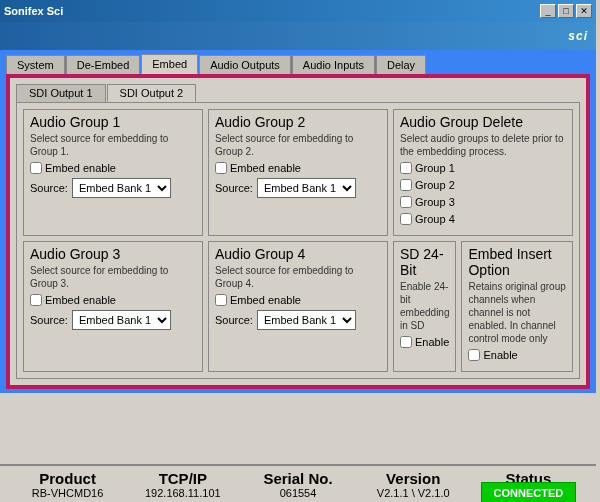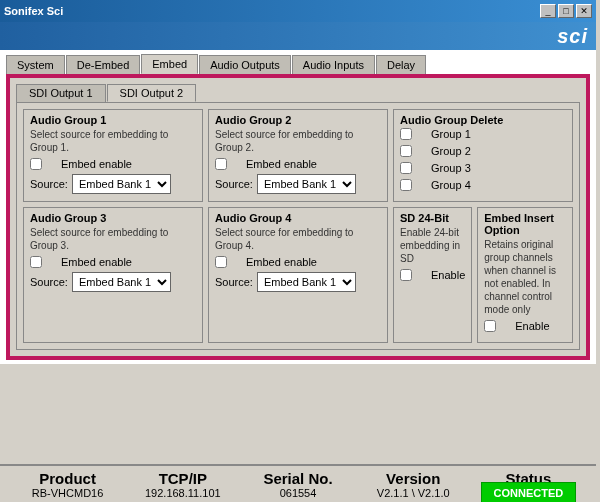--- a/index.html
+++ b/index.html
@@ -54,28 +54,28 @@
       background: linear-gradient(to right, #2060a0, #4090d0);
       height: 28px;
       display: flex;
       align-items: center;
       justify-content: flex-end;
       padding-right: 8px;
     }
     .logo-text {
       color: white;
       font-style: italic;
-      font-size: 20px;
+      font-size: 12px;
       font-weight: bold;
       letter-spacing: 1px;
     }
 
     
     .main-area {
-      background: #ffffff;
+      background: #3b82f6;
       padding: 4px 6px;
     }
 
     
     .tab-bar {
       display: flex;
       gap: 0;
       margin-bottom: 0;
       align-items: flex-end;
     }
@@ -132,35 +132,35 @@
     }
 
     
     .group-box {
       border: 1px solid #888;
       background: #d4d0c8;
       padding: 4px 6px 6px;
       position: relative;
     }
     .group-box-title {
-      font-weight: bold;
-      font-size: 11px;
+      font-weight: normal;
+      font-size: 14px;
       margin-bottom: 2px;
       color: #000;
     }
     .group-box-desc {
       font-size: 10px;
       color: #333;
       margin-bottom: 4px;
       line-height: 1.3;
     }
     .checkbox-row {
       display: flex;
       align-items: flex-end;
-      gap: 19px;
+      gap: 3px;
       margin-bottom: 4px;
     }
     .checkbox-row input[type=checkbox] {
       width: 12px;
       height: 12px;
     }
     .source-row {
       display: flex;
       align-items: center;
       gap: 4px;
@@ -294,20 +294,21 @@
                 <option>Embed Bank 1</option>
                 <option>Embed Bank 2</option>
                 <option>AES Input</option>
                 <option>Analog Input</option>
               </select>
             </div>
           </div>
 
           <div class="group-box">
             <div class="group-box-title">Audio Group Delete</div>
+            <div class="group-box-desc">Select audio groups to delete prior to the embedding process.</div>
             <div class="delete-checks">
               <div class="checkbox-row">
                 <input type="checkbox" style="">
                 <span>Group 1</span>
               </div>
               <div class="checkbox-row">
                 <input type="checkbox" style="">
                 <span>Group 2</span>
               </div>
               <div class="checkbox-row">

